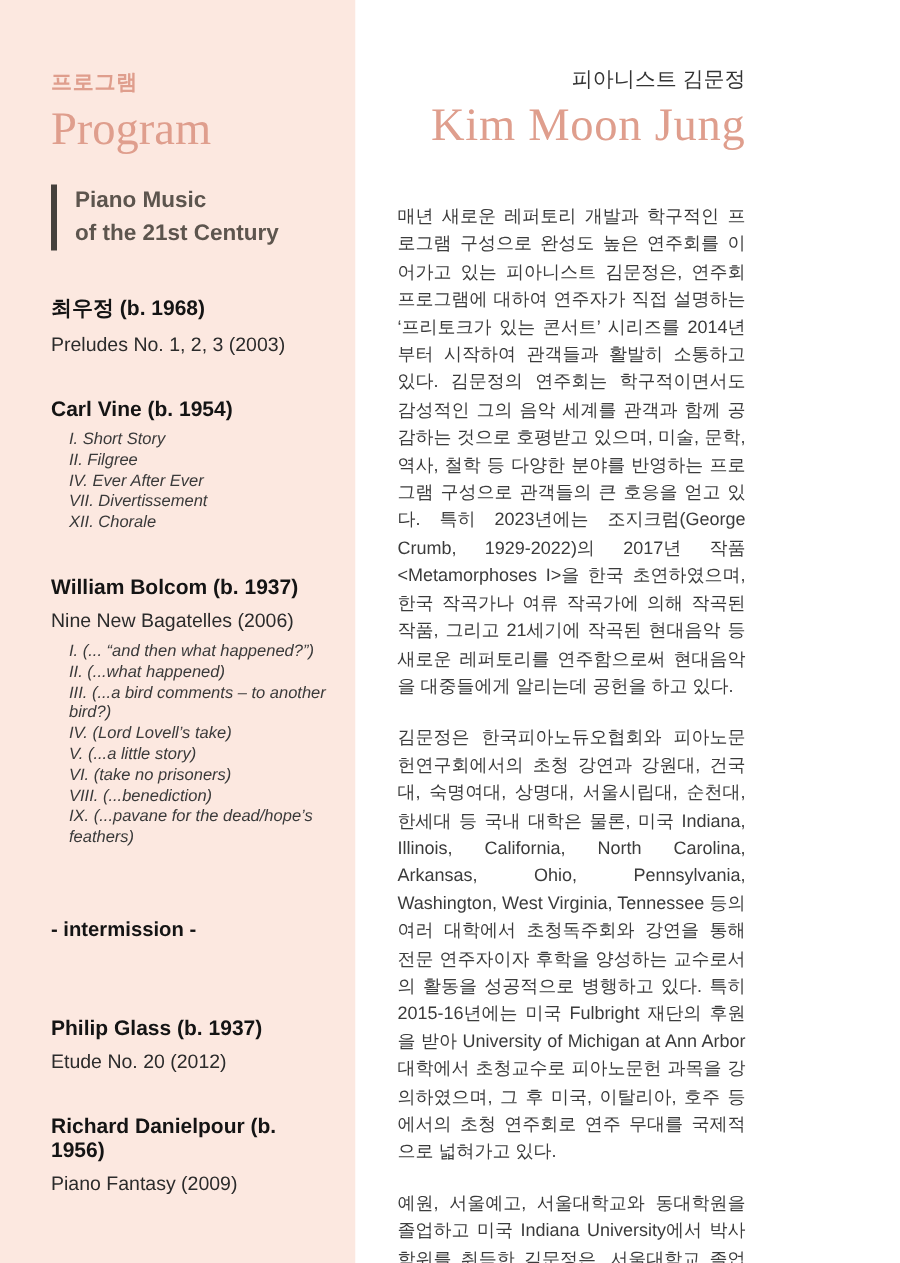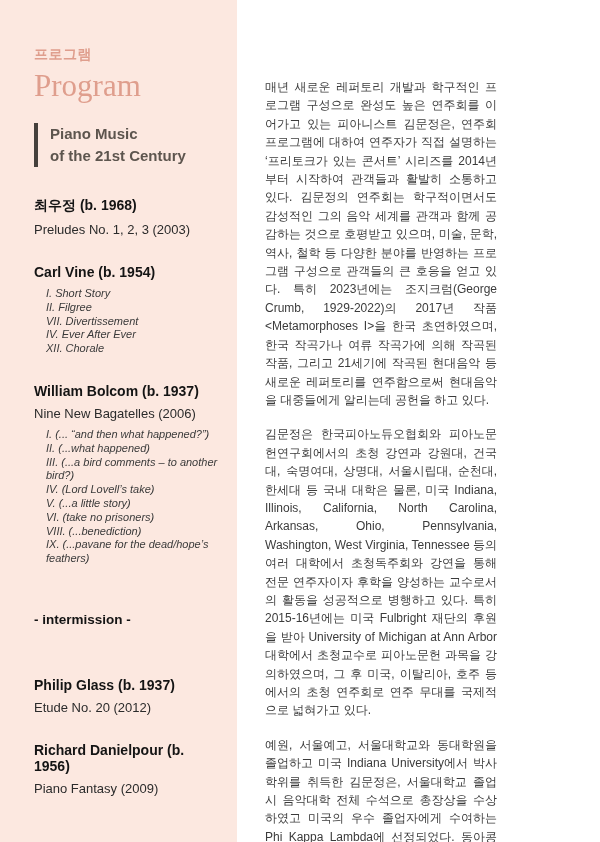--- a/index.html
+++ b/index.html
@@ -94,23 +94,23 @@
         </div>
 
         <div class="work">
           <div class="composer">Carl Vine (b. 1954)</div>
           <div class="movements">
 
               <div class="movement">I. Short Story</div>
 
               <div class="movement">II. Filgree</div>
 
+              <div class="movement">IV. Ever After Ever</div>
+
               <div class="movement">VII. Divertissement</div>
-
-              <div class="movement">IV. Ever After Ever</div>
 
               <div class="movement">XII. Chorale</div>
             </div>
 
         </div>
 
         <div class="work">
           <div class="composer">William Bolcom (b. 1937)</div>
           <div class="piece">Nine New Bagatelles (2006)</div>
           <div class="movements">
@@ -148,20 +148,24 @@
 
         <div class="work">
           <div class="composer">Richard Danielpour (b. 1956)</div>
           <div class="piece">Piano Fantasy (2009)</div>
 
         </div>
       </div>
   </aside>
 
   <main class="bio-panel">
+    <header class="artist-header">
+      <div class="artist-title-ko">피아니스트 김문정</div>
+      <div class="artist-name-en">Kim Moon Jung</div>
+    </header>
 
     <section class="bio">
 
         <p>매년 새로운 레퍼토리 개발과 학구적인 프로그램 구성으로 완성도 높은 연주회를 이어가고 있는 피아니스트 김문정은, 연주회 프로그램에 대하여 연주자가 직접 설명하는 ‘프리토크가 있는 콘서트’ 시리즈를 2014년부터 시작하여 관객들과 활발히 소통하고 있다. 김문정의 연주회는 학구적이면서도 감성적인 그의 음악 세계를 관객과 함께 공감하는 것으로 호평받고 있으며, 미술, 문학, 역사, 철학 등 다양한 분야를 반영하는 프로그램 구성으로 관객들의 큰 호응을 얻고 있다. 특히 2023년에는 조지크럼(George Crumb, 1929-2022)의 2017년 작품 &lt;Metamorphoses I&gt;을 한국 초연하였으며, 한국 작곡가나 여류 작곡가에 의해 작곡된 작품, 그리고 21세기에 작곡된 현대음악 등 새로운 레퍼토리를 연주함으로써 현대음악을 대중들에게 알리는데 공헌을 하고 있다.</p>
 
         <p>김문정은 한국피아노듀오협회와 피아노문헌연구회에서의 초청 강연과 강원대, 건국대, 숙명여대, 상명대, 서울시립대, 순천대, 한세대 등 국내 대학은 물론, 미국 Indiana, Illinois, California, North Carolina, Arkansas, Ohio, Pennsylvania, Washington, West Virginia, Tennessee 등의 여러 대학에서 초청독주회와 강연을 통해 전문 연주자이자 후학을 양성하는 교수로서의 활동을 성공적으로 병행하고 있다. 특히 2015-16년에는 미국 Fulbright 재단의 후원을 받아 University of Michigan at Ann Arbor 대학에서 초청교수로 피아노문헌 과목을 강의하였으며, 그 후 미국, 이탈리아, 호주 등에서의 초청 연주회로 연주 무대를 국제적으로 넓혀가고 있다.</p>
 
         <p>예원, 서울예고, 서울대학교와 동대학원을 졸업하고 미국 Indiana University에서 박사학위를 취득한 김문정은, 서울대학교 졸업 시 음악대학 전체 수석으로 총장상을 수상하였고 미국의 우수 졸업자에게 수여하는 Phi Kappa Lambda에 선정되었다. 동아콩쿨과 KBS신인음악콩쿨에 입상하였고, 미국의 Ima Hogg National Competition과 The World Piano Competition에서 Diploma를 수여하였으며, 이탈리아 IBLA Grand Prize에 입상하여 미국 뉴욕의 Alice Tully Hall에서 수상자 기념 연주회를 가졌다. KBS교향악단, 서울시향, 부산시향, 수원시향, 춘천시향, 대구시향, KT체임버오케스트라 등 국내 유수의 교향악단과 협연하였고, 독일 베를린의 Schauspielhaus에서의 독주회, 러시아의 St. Petersburg Symphony Orchestra, 체코의 Bohuslav Martinu Philharmonic Orchestra와의 협연으로 현지에서 호평을 받았다.</p>
 
       </section>

